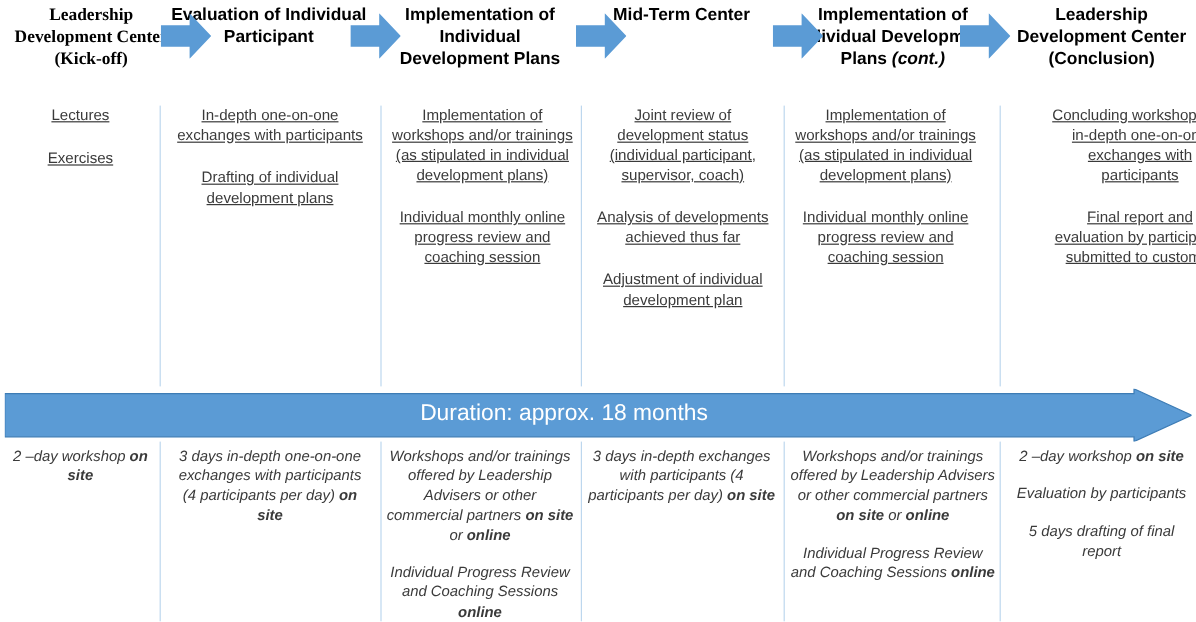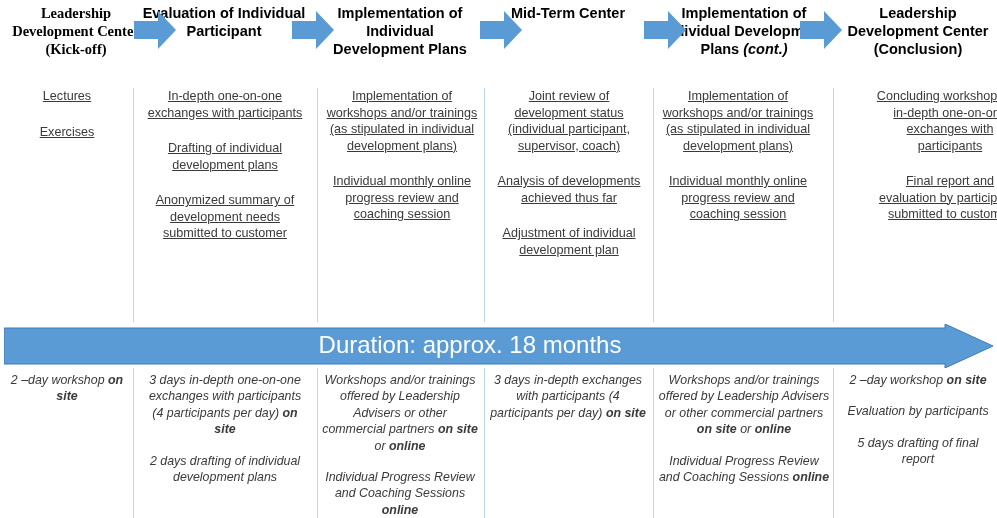--- a/index.html
+++ b/index.html
@@ -82,21 +82,21 @@
     width: 989px;
     height: 44px;
   }
   .banner-wrap svg { display: block; width: 989px; height: 44px; }
   .banner-label {
     position: absolute;
     left: 0;
     top: 329px;
     width: 940px;
     text-align: center;
-    font-size: 24px;
+    font-size: 19px;
     color: #ffffff;
     line-height: 32px;
     pointer-events: none;
   }
 </style>
 </head>
 <body>
 
 <div id="root">
 
@@ -152,21 +152,20 @@
   <div class="divider top" style="left:833px;"></div>
 
   <div class="col-body" style="left:4px; width:126px;">
     <div class="blk">Lectures</div>
     <div class="blk">Exercises</div>
   </div>
 
   <div class="col-body" style="left:142px; width:166px;">
     <div class="blk">In-depth one-on-one exchanges with participants</div>
     <div class="blk">Drafting of individual development plans</div>
-    <div class="blk">Anonymized summary of development needs submitted to customer</div>
   </div>
 
   <div class="col-body" style="left:326px; width:152px;">
     <div class="blk">Implementation of workshops and/or trainings (as stipulated in individual development plans)</div>
     <div class="blk">Individual monthly online progress review and coaching session</div>
   </div>
 
   <div class="col-body" style="left:494px; width:150px;">
     <div class="blk">Joint review of development status (individual participant, supervisor, coach)</div>
     <div class="blk">Analysis of developments achieved thus far</div>
@@ -195,21 +194,20 @@
   <div class="divider bottom" style="left:484px;"></div>
   <div class="divider bottom" style="left:653px;"></div>
   <div class="divider bottom" style="left:833px;"></div>
 
   <div class="col-foot" style="left:4px; width:126px;">
     <div class="blk">2 –day workshop <b>on site</b></div>
   </div>
 
   <div class="col-foot" style="left:142px; width:166px;">
     <div class="blk">3 days in-depth one-on-one exchanges with participants (4 participants per day) <b>on site</b></div>
-    <div class="blk">2 days drafting of individual development plans</div>
   </div>
 
   <div class="col-foot" style="left:322px; width:156px;">
     <div class="blk">Workshops and/or trainings offered by Leadership Advisers or other commercial partners <b>on site</b> or <b>online</b></div>
     <div class="blk">Individual Progress Review and Coaching Sessions <b>online</b></div>
   </div>
 
   <div class="col-foot" style="left:490px; width:156px;">
     <div class="blk">3 days in-depth exchanges with participants (4 participants per day) <b>on site</b></div>
   </div>

